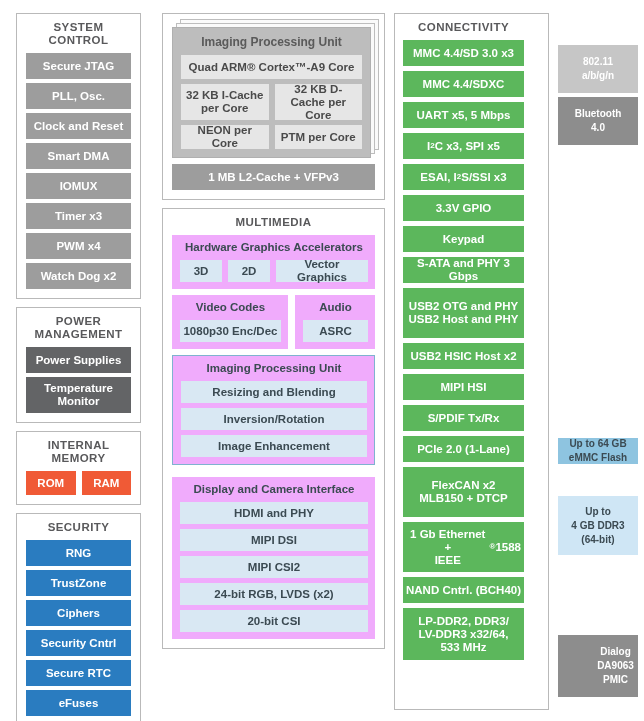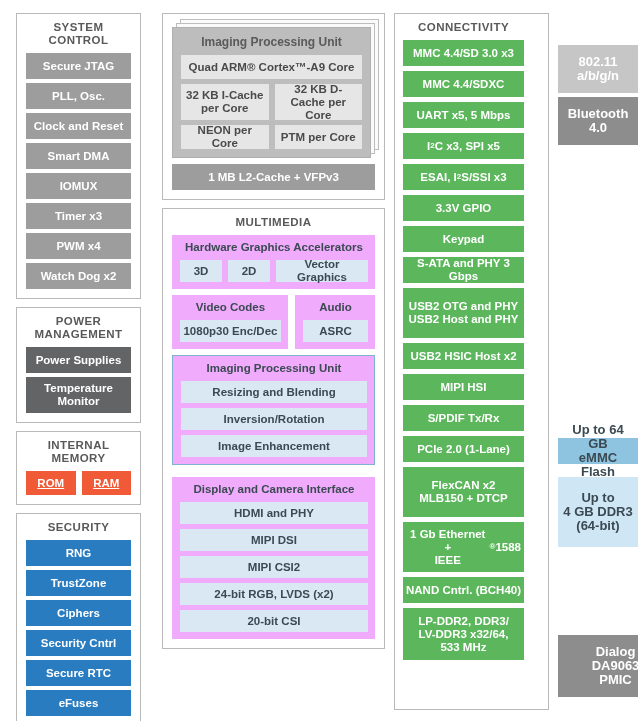--- a/index.html
+++ b/index.html
@@ -49,21 +49,21 @@
     text-align:center;
     font-size:11.5px;
     font-weight:bold;
     line-height:13px;
     padding:4px 3px;
     margin-bottom:4px;
   }
   .blk:last-child{margin-bottom:0;}
   .gray     {background:#9d9d9d;color:#ffffff;}
   .darkgray {background:#636466;color:#ffffff;}
-  .orange   {background:#f05a36;color:#ffffff;text-decoration:underline;}
+  .orange   {background:#f05a36;color:#ffffff;}
   .blue     {background:#2a7cc0;color:#ffffff;}
   .green    {background:#5cb75c;color:#ffffff;}
   .ltgray   {background:#c6c6c6;color:#ffffff;}
   .midgray  {background:#8d8d8d;color:#ffffff;}
   .medblue  {background:#8ec4e0;color:#3b4a52;}
   .paleblue {background:#cfe6f5;color:#3b4a52;}
   .sub      {background:#d9e8f3;color:#3b4a52;font-weight:bold;}
   .cpusub   {background:#e6e6e6;color:#4a4a4a;font-weight:bold;}
 
   
@@ -132,21 +132,21 @@
   .col-conn .blk{height:26px;margin-bottom:5px;}
   .col-conn .blk.two-line{height:50px;}
   .col-conn .blk.three-line{height:52px;}
 
   
   .col-right{width:86px;flex:0 0 auto;position:relative;height:697px;}
   .ext{
     position:absolute;left:0;width:80px;
     box-sizing:border-box;
     display:flex;align-items:center;justify-content:center;text-align:center;
-    font-size:13px;font-weight:bold;line-height:14px;
+    font-size:10px;font-weight:bold;line-height:14px;
     padding:4px 3px;
   }
   .sup{font-size:8px;vertical-align:super;line-height:0;}
 </style>
 </head>
 <body>
 
 <div class="diagram">
 
   <div class="col-left">
@@ -280,17 +280,17 @@
       <div class="blk green two-line">1 Gb Ethernet +<br>IEEE<span class="sup">®</span> 1588</div>
       <div class="blk green">NAND Cntrl. (BCH40)</div>
       <div class="blk green three-line">LP-DDR2, DDR3/<br>LV-DDR3 x32/64,<br>533 MHz</div>
     </div>
   </div>
 
   <div class="col-right">
     <div class="ext ltgray" style="top:32px;height:48px;">802.11<br>a/b/g/n</div>
     <div class="ext midgray" style="top:84px;height:48px;">Bluetooth<br>4.0</div>
     <div class="ext medblue" style="top:425px;height:26px;">Up to 64 GB<br>eMMC Flash</div>
-    <div class="ext paleblue" style="top:464px;height:70px;">Up to<br>4 GB DDR3<br>(64-bit)</div>
+    <div class="ext paleblue" style="top:483px;height:59px;">Up to<br>4 GB DDR3<br>(64-bit)</div>
     <div class="ext midgray" style="top:622px;height:62px;padding-left:38px;">Dialog<br>DA9063<br>PMIC</div>
   </div>
 
 </div>
 
 </body></html>

